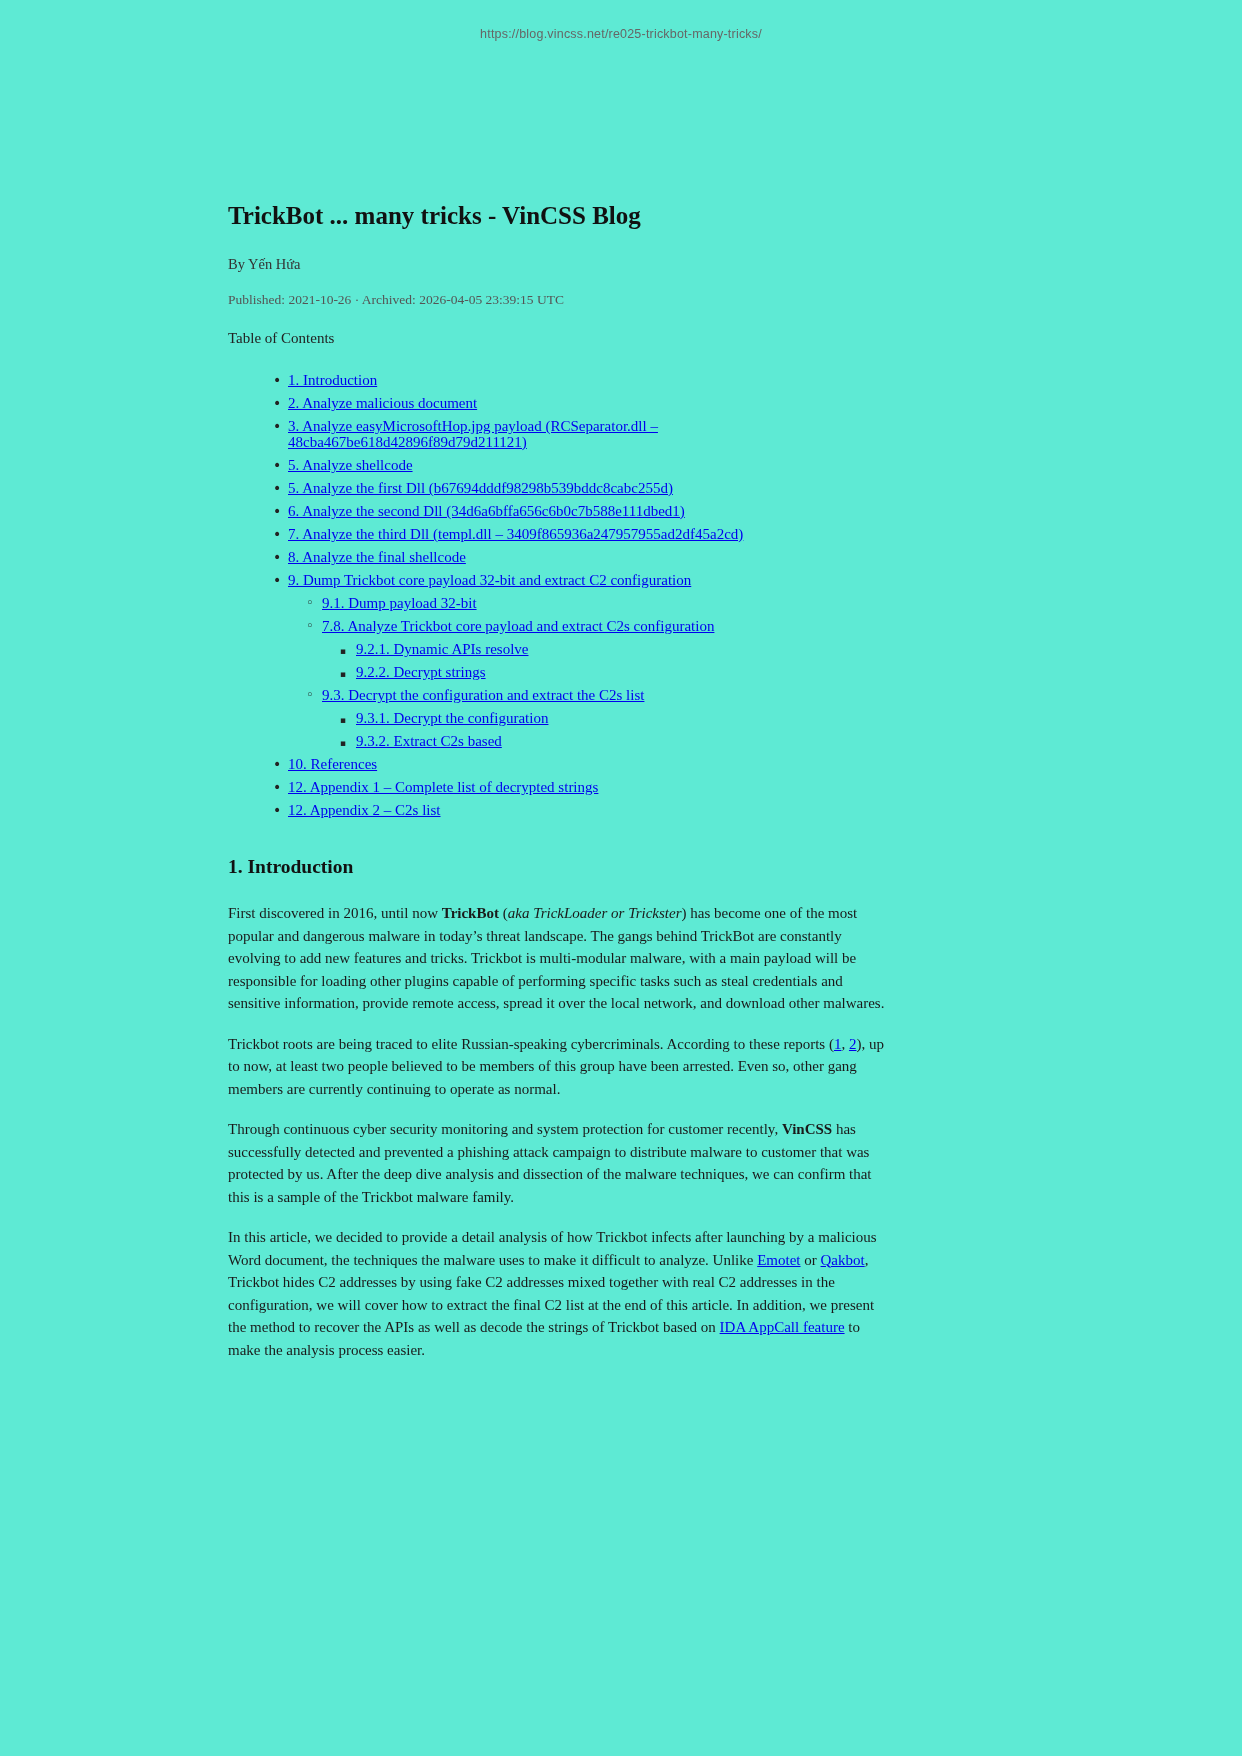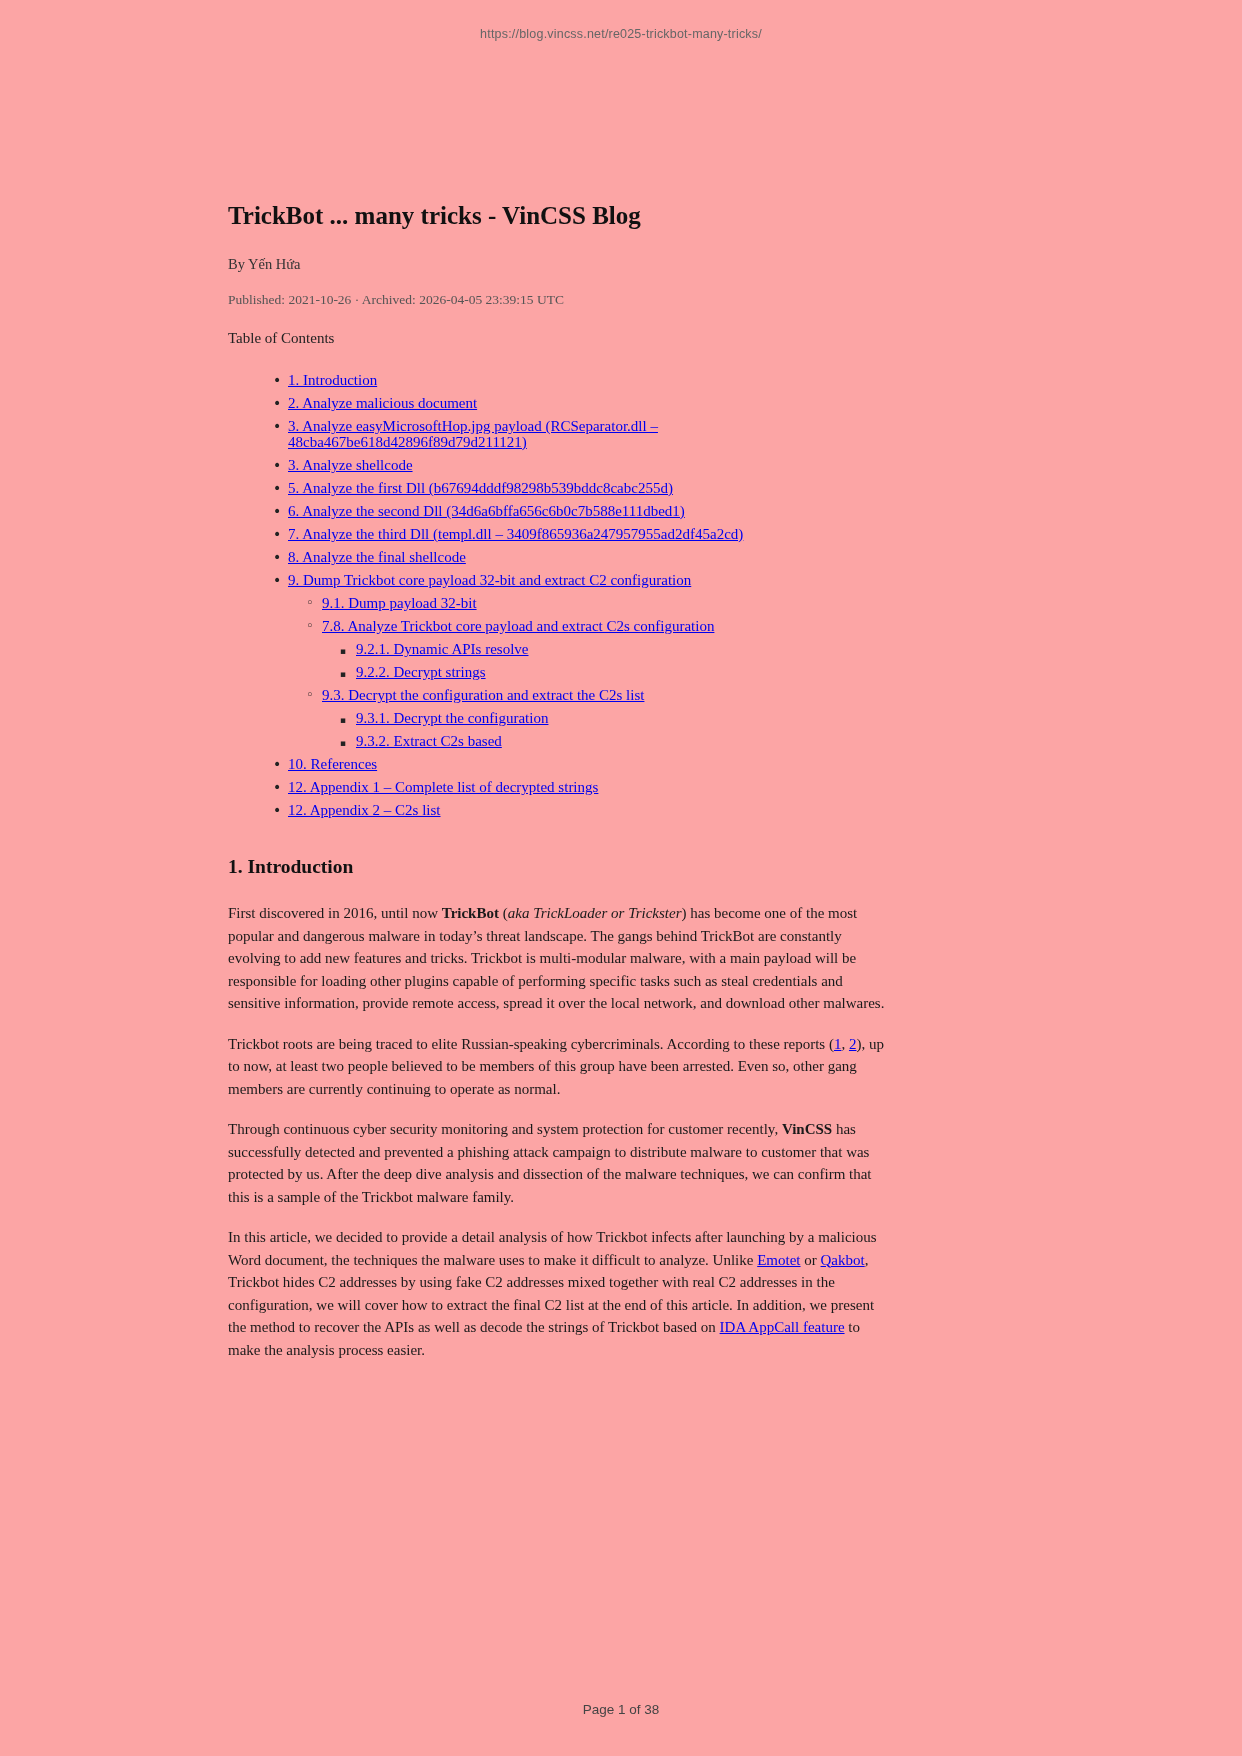--- a/index.html
+++ b/index.html
@@ -1,20 +1,20 @@
 <!DOCTYPE html>
 <html><head>
 <meta charset="utf-8">
 <style>
   html, body { margin: 0; padding: 0; background: #ffffff; }
   .page {
     position: relative;
     width: 1242px;
     height: 1756px;
-    background: #fca5a5;
+    background: #5eead4;
     font-family: "Liberation Serif", serif;
     color: #1a1a1a;
     overflow: hidden;
   }
   .url-header {
     position: absolute;
     top: 27px; left: 0; width: 100%;
     text-align: center;
     font-family: "Liberation Sans", sans-serif;
     font-size: 12.5px;
@@ -105,21 +105,21 @@
   <div class="content">
     <h1 class="article-title">TrickBot ... many tricks - VinCSS Blog</h1>
     <p class="byline">By Yến Hứa</p>
     <p class="meta">Published: 2021-10-26 · Archived: 2026-04-05 23:39:15 UTC</p>
     <p class="toc-title">Table of Contents</p>
 
     <div class="toc">
         <div class="toc-item lvl1"><span class="bullet">•</span><a class="toc-link" href="#">1. Introduction</a></div>
         <div class="toc-item lvl1"><span class="bullet">•</span><a class="toc-link" href="#">2. Analyze malicious document</a></div>
         <div class="toc-item lvl1"><span class="bullet">•</span><a class="toc-link" href="#">3. Analyze easyMicrosoftHop.jpg payload (RCSeparator.dll – 48cba467be618d42896f89d79d211121)</a></div>
-        <div class="toc-item lvl1"><span class="bullet">•</span><a class="toc-link" href="#">3. Analyze shellcode</a></div>
+        <div class="toc-item lvl1"><span class="bullet">•</span><a class="toc-link" href="#">5. Analyze shellcode</a></div>
         <div class="toc-item lvl1"><span class="bullet">•</span><a class="toc-link" href="#">5. Analyze the first Dll (b67694dddf98298b539bddc8cabc255d)</a></div>
         <div class="toc-item lvl1"><span class="bullet">•</span><a class="toc-link" href="#">6. Analyze the second Dll (34d6a6bffa656c6b0c7b588e111dbed1)</a></div>
         <div class="toc-item lvl1"><span class="bullet">•</span><a class="toc-link" href="#">7. Analyze the third Dll (templ.dll – 3409f865936a247957955ad2df45a2cd)</a></div>
         <div class="toc-item lvl1"><span class="bullet">•</span><a class="toc-link" href="#">8. Analyze the final shellcode</a></div>
         <div class="toc-item lvl1"><span class="bullet">•</span><a class="toc-link" href="#">9. Dump Trickbot core payload 32-bit and extract C2 configuration</a></div>
         <div class="toc-item lvl2"><span class="bullet">◦</span><a class="toc-link" href="#">9.1. Dump payload 32-bit</a></div>
         <div class="toc-item lvl2"><span class="bullet">◦</span><a class="toc-link" href="#">7.8. Analyze Trickbot core payload and extract C2s configuration</a></div>
         <div class="toc-item lvl3"><span class="bullet">▪</span><a class="toc-link" href="#">9.2.1. Dynamic APIs resolve</a></div>
         <div class="toc-item lvl3"><span class="bullet">▪</span><a class="toc-link" href="#">9.2.2. Decrypt strings</a></div>
         <div class="toc-item lvl2"><span class="bullet">◦</span><a class="toc-link" href="#">9.3. Decrypt the configuration and extract the C2s list</a></div>
@@ -133,14 +133,13 @@
     <h2 class="section-heading">1. Introduction</h2>
 
     <div>
         <p class="body-para"><span>First discovered in 2016, until now </span><span class="b">TrickBot</span><span> (</span><span class="i">aka TrickLoader or Trickster</span><span>) has become one of the most popular and dangerous malware in today’s threat landscape. The gangs behind TrickBot are constantly evolving to add new features and tricks. Trickbot is multi-modular malware, with a main payload will be responsible for loading other plugins capable of performing specific tasks such as steal credentials and sensitive information, provide remote access, spread it over the local network, and download other malwares.</span></p>
         <p class="body-para"><span>Trickbot roots are being traced to elite Russian-speaking cybercriminals. According to these reports (</span><a class="inline-link" href="#">1</a><span>, </span><a class="inline-link" href="#">2</a><span>), up to now, at least two people believed to be members of this group have been arrested. Even so, other gang members are currently continuing to operate as normal.</span></p>
         <p class="body-para"><span>Through continuous cyber security monitoring and system protection for customer recently, </span><span class="b">VinCSS</span><span> has successfully detected and prevented a phishing attack campaign to distribute malware to customer that was protected by us. After the deep dive analysis and dissection of the malware techniques, we can confirm that this is a sample of the Trickbot malware family.</span></p>
         <p class="body-para"><span>In this article, we decided to provide a detail analysis of how Trickbot infects after launching by a malicious Word document, the techniques the malware uses to make it difficult to analyze. Unlike </span><a class="inline-link" href="#">Emotet</a><span> or </span><a class="inline-link" href="#">Qakbot</a><span>, Trickbot hides C2 addresses by using fake C2 addresses mixed together with real C2 addresses in the configuration, we will cover how to extract the final C2 list at the end of this article. In addition, we present the method to recover the APIs as well as decode the strings of Trickbot based on </span><a class="inline-link" href="#">IDA AppCall feature</a><span> to make the analysis process easier.</span></p>
       </div>
   </div>
 
-  <div class="page-footer">Page 1 of 38</div>
 </div>
 
 </body></html>

